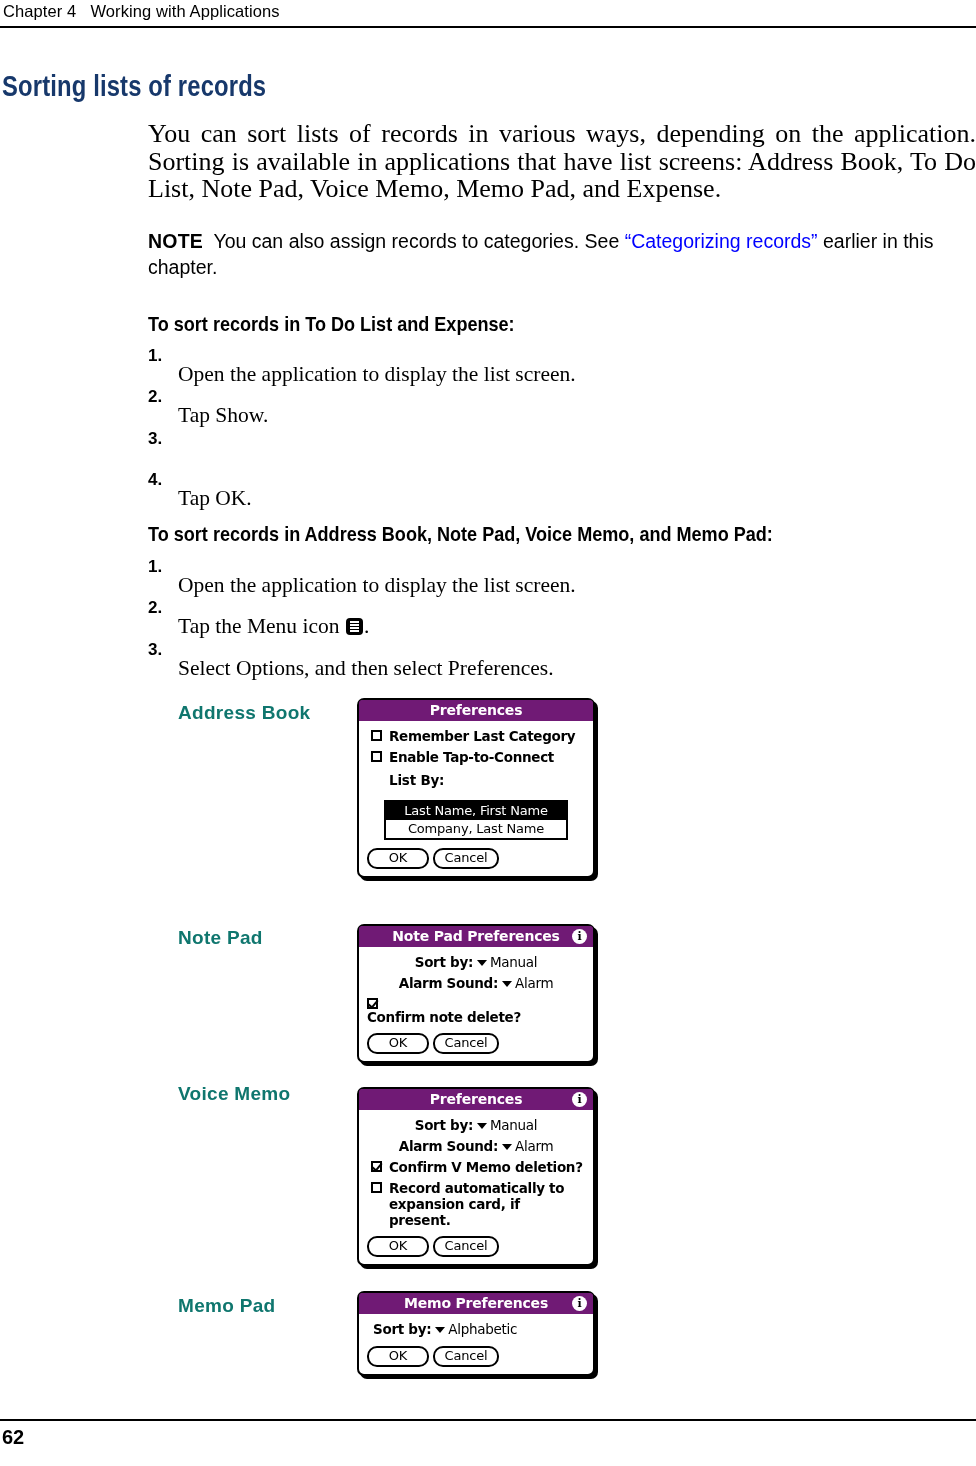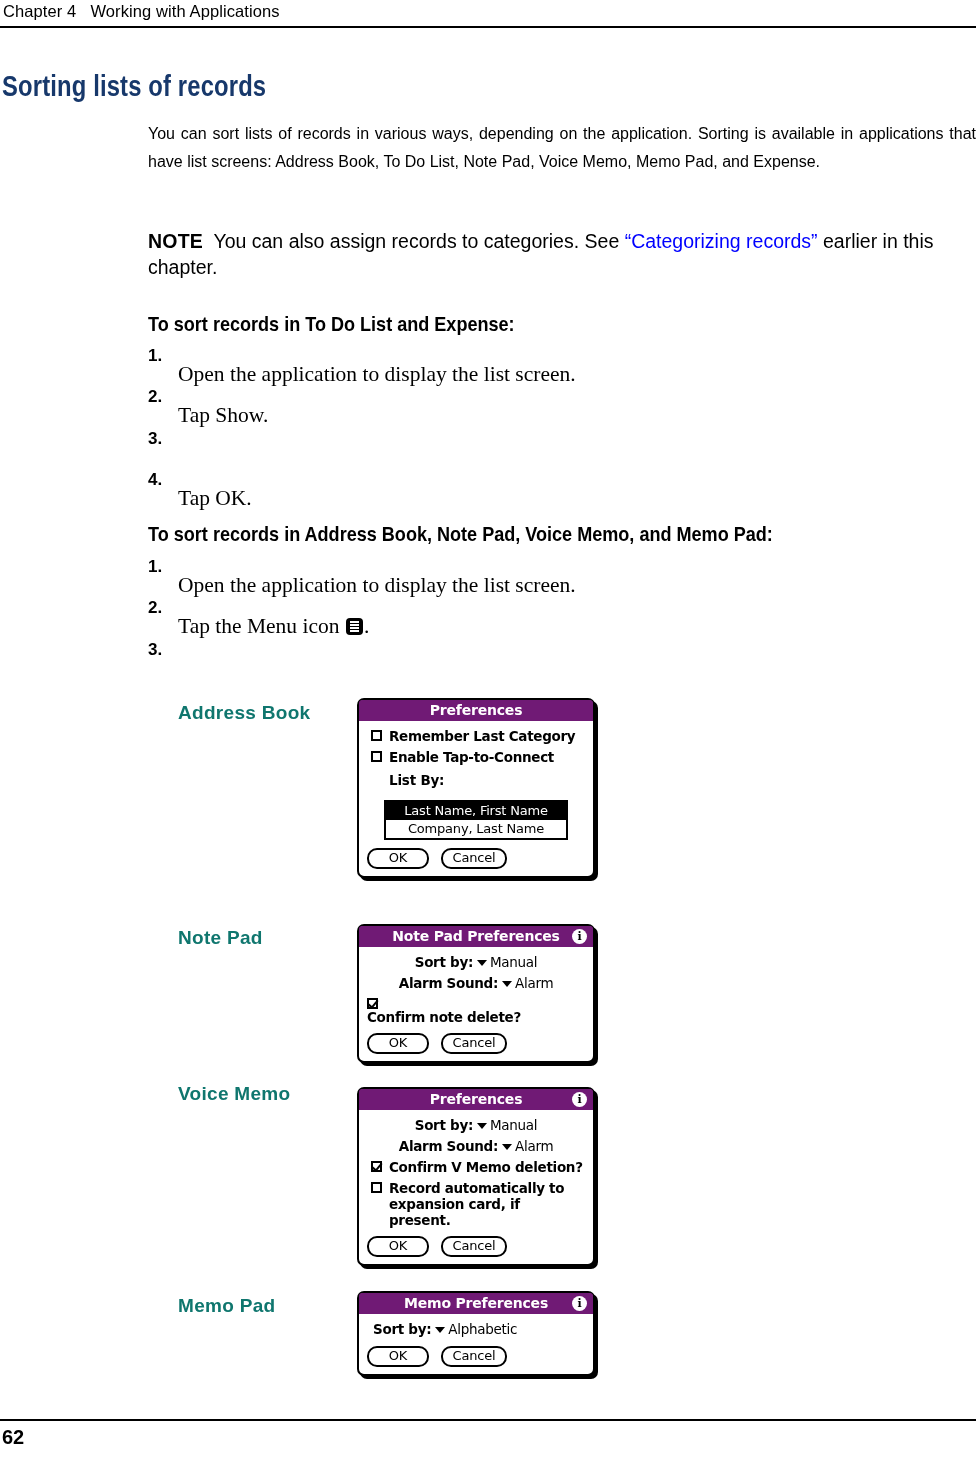--- a/index.html
+++ b/index.html
@@ -54,22 +54,22 @@
   }
 
   
   .body-col {
     position: absolute;
     left: 148px;
     width: 828px;
   }
 
   .para {
-    font-family: Liberation Sans, sans-serif;
-    font-size: 16px;
+    font-family: Liberation Serif, serif;
+    font-size: 26px;
     line-height: 27.5px;
     text-align: justify;
     color: #000;
   }
 
   
   .note-block {
     position: absolute;
     left: 148px; top: 228px;
     width: 830px;
@@ -271,21 +271,21 @@
     border-right: 5px solid transparent;
     border-top: 6px solid #000;
     margin: 0 3px 0 4px;
     vertical-align: 1px;
   }
   .palm-sort-row .v { font-weight: normal; }
 
   
   .palm-buttons {
     display: flex;
-    gap: 12px;
+    gap: 4px;
     margin-top: 8px;
   }
   .palm-btn {
     border: 2px solid #000;
     border-radius: 10px;
     font-size: 13px;
     letter-spacing: -0.2px;
     padding: 0 2px 1px 2px;
     min-width: 62px;
     text-align: center;
@@ -351,20 +351,21 @@
 <div class="step" style="top:553px;">
   <span class="step-num">1.</span>
   <span class="step-text">Open the application to display the list screen.</span>
 </div>
 <div class="step" style="top:594px;">
   <span class="step-num">2.</span>
   <span class="step-text"><span>Tap the Menu icon </span><span class="menu-icon-glyph"></span><span>.</span></span>
 </div>
 <div class="step" style="top:636px;">
   <span class="step-num">3.</span>
+  <span class="step-text">Select Options, and then select Preferences.</span>
 </div>
 
 <div class="app-label" style="top:702px;">Address Book</div>
 <div class="palm-dialog" style="top:698px;">
   <div class="palm-titlebar">
     <span>Preferences</span>
   </div>
   <div class="palm-body">
     <div class="palm-check-row">
       <span class="palm-checkbox"></span>

